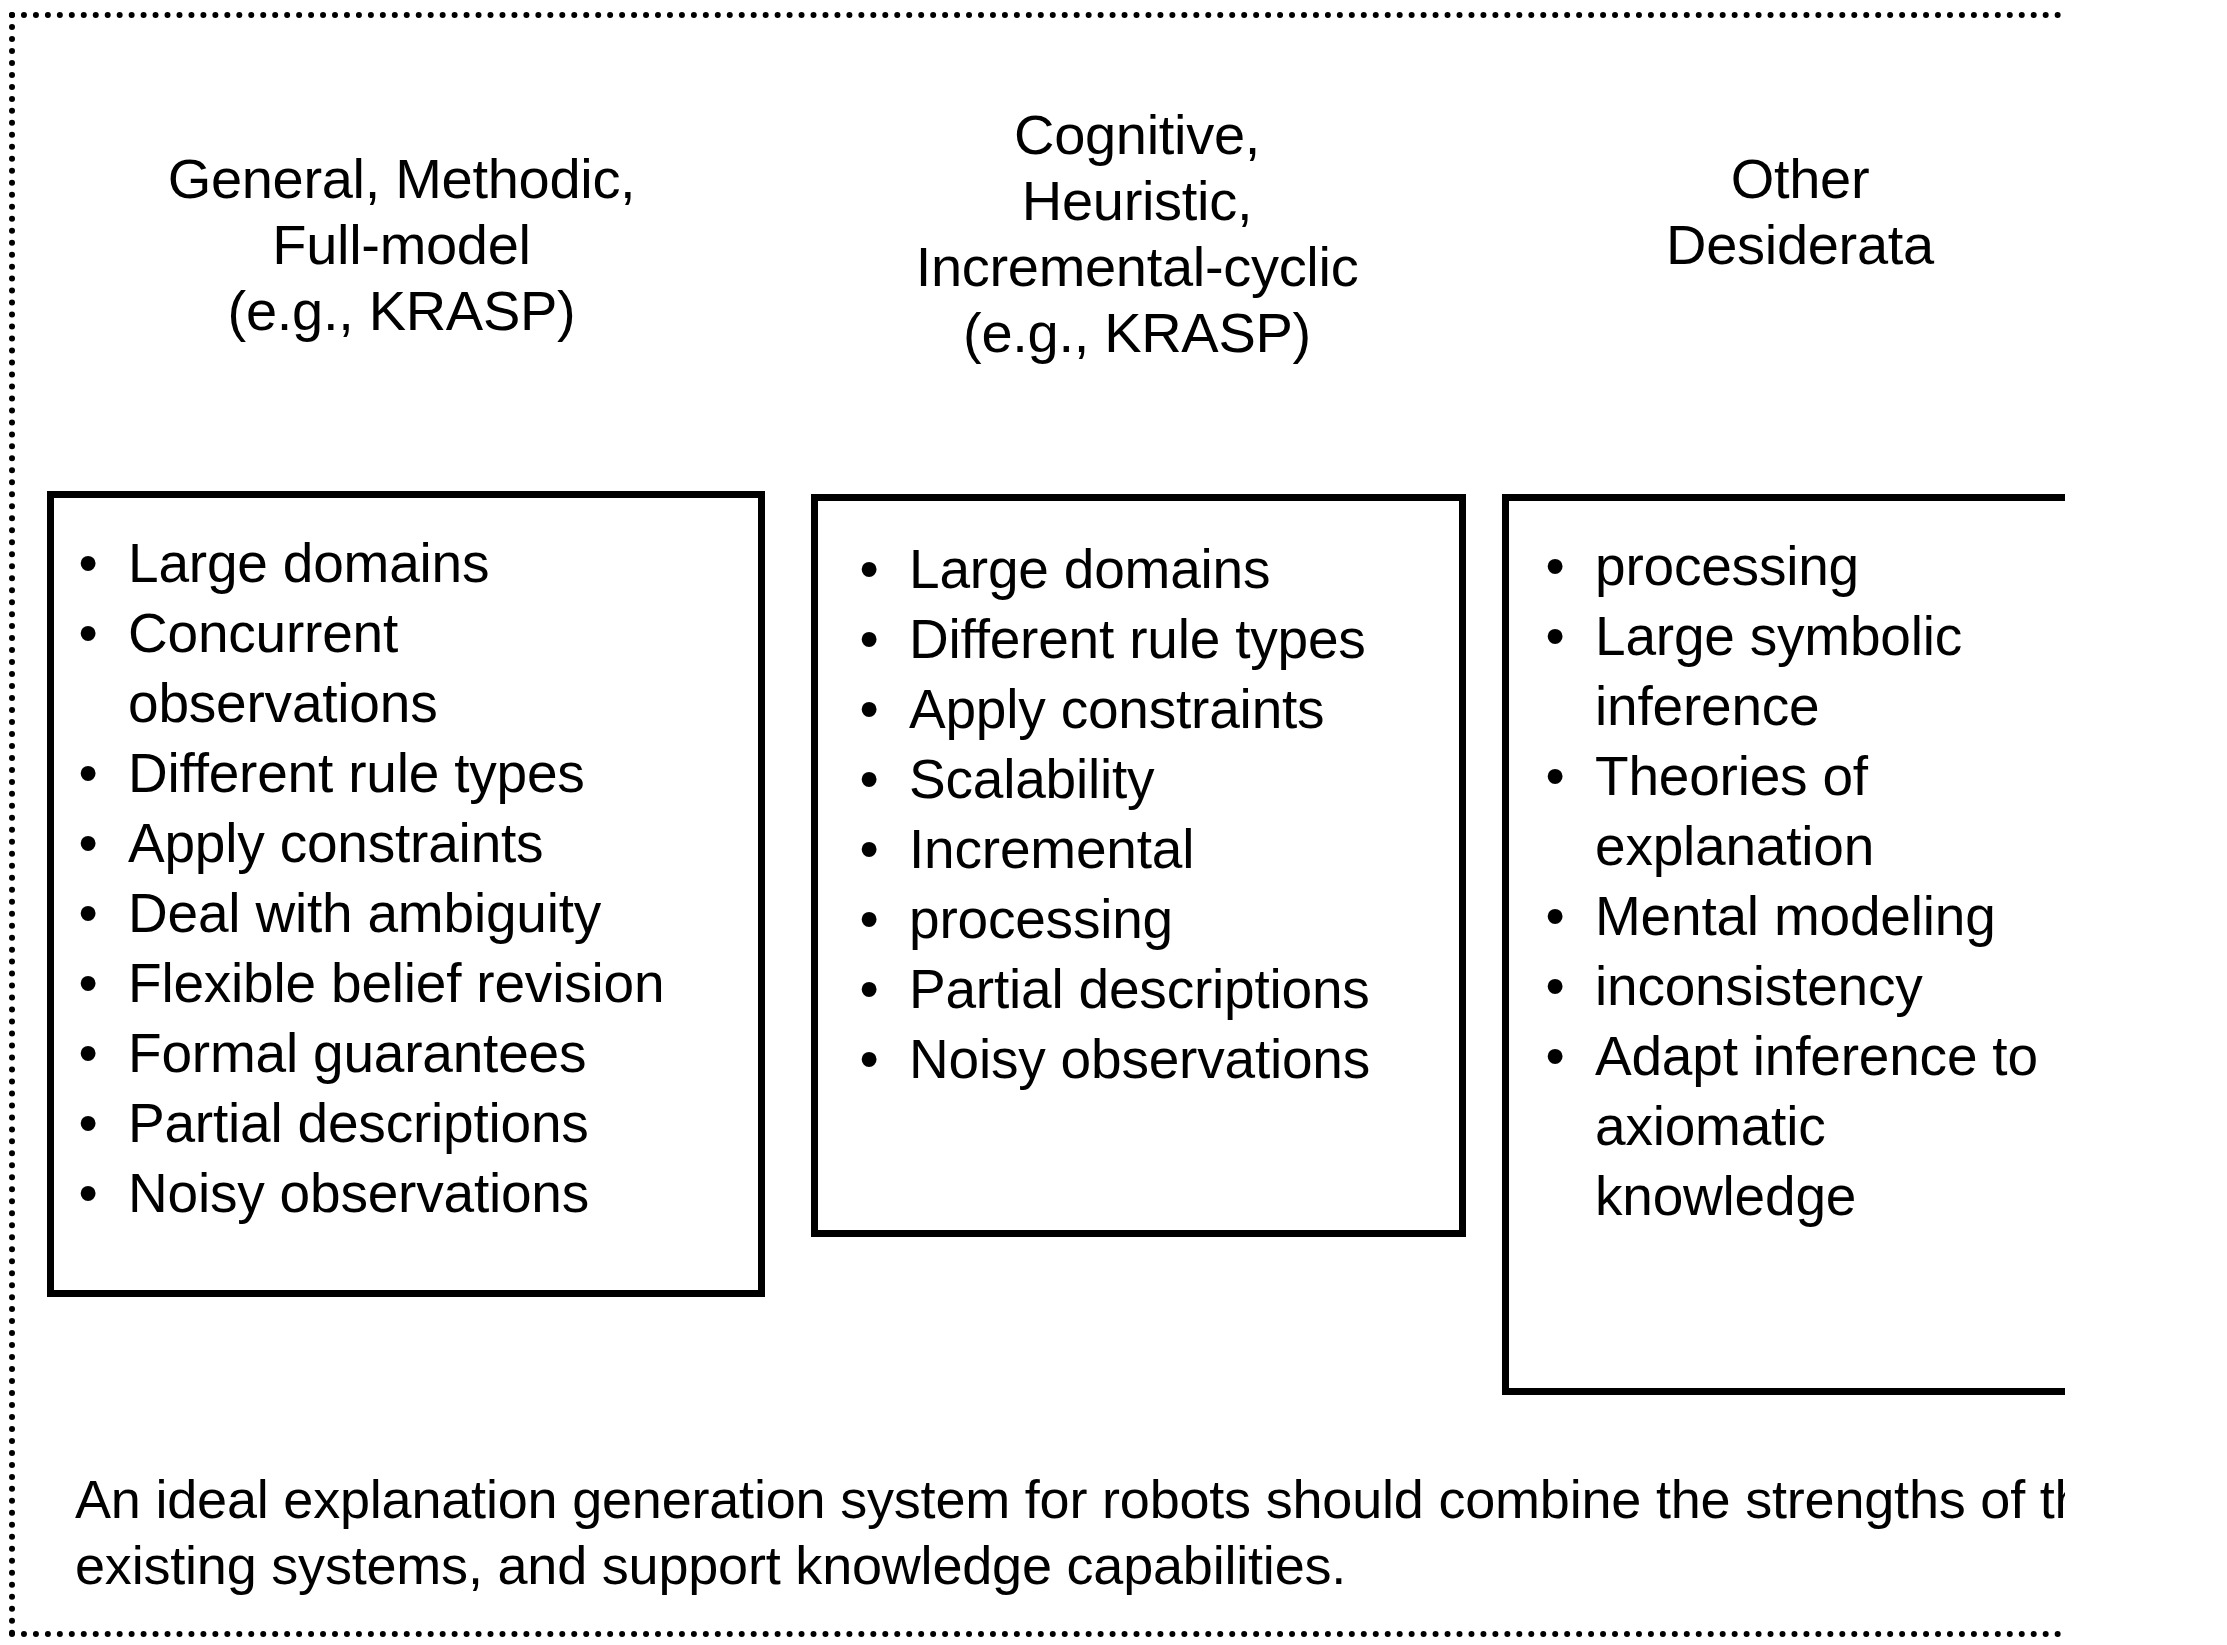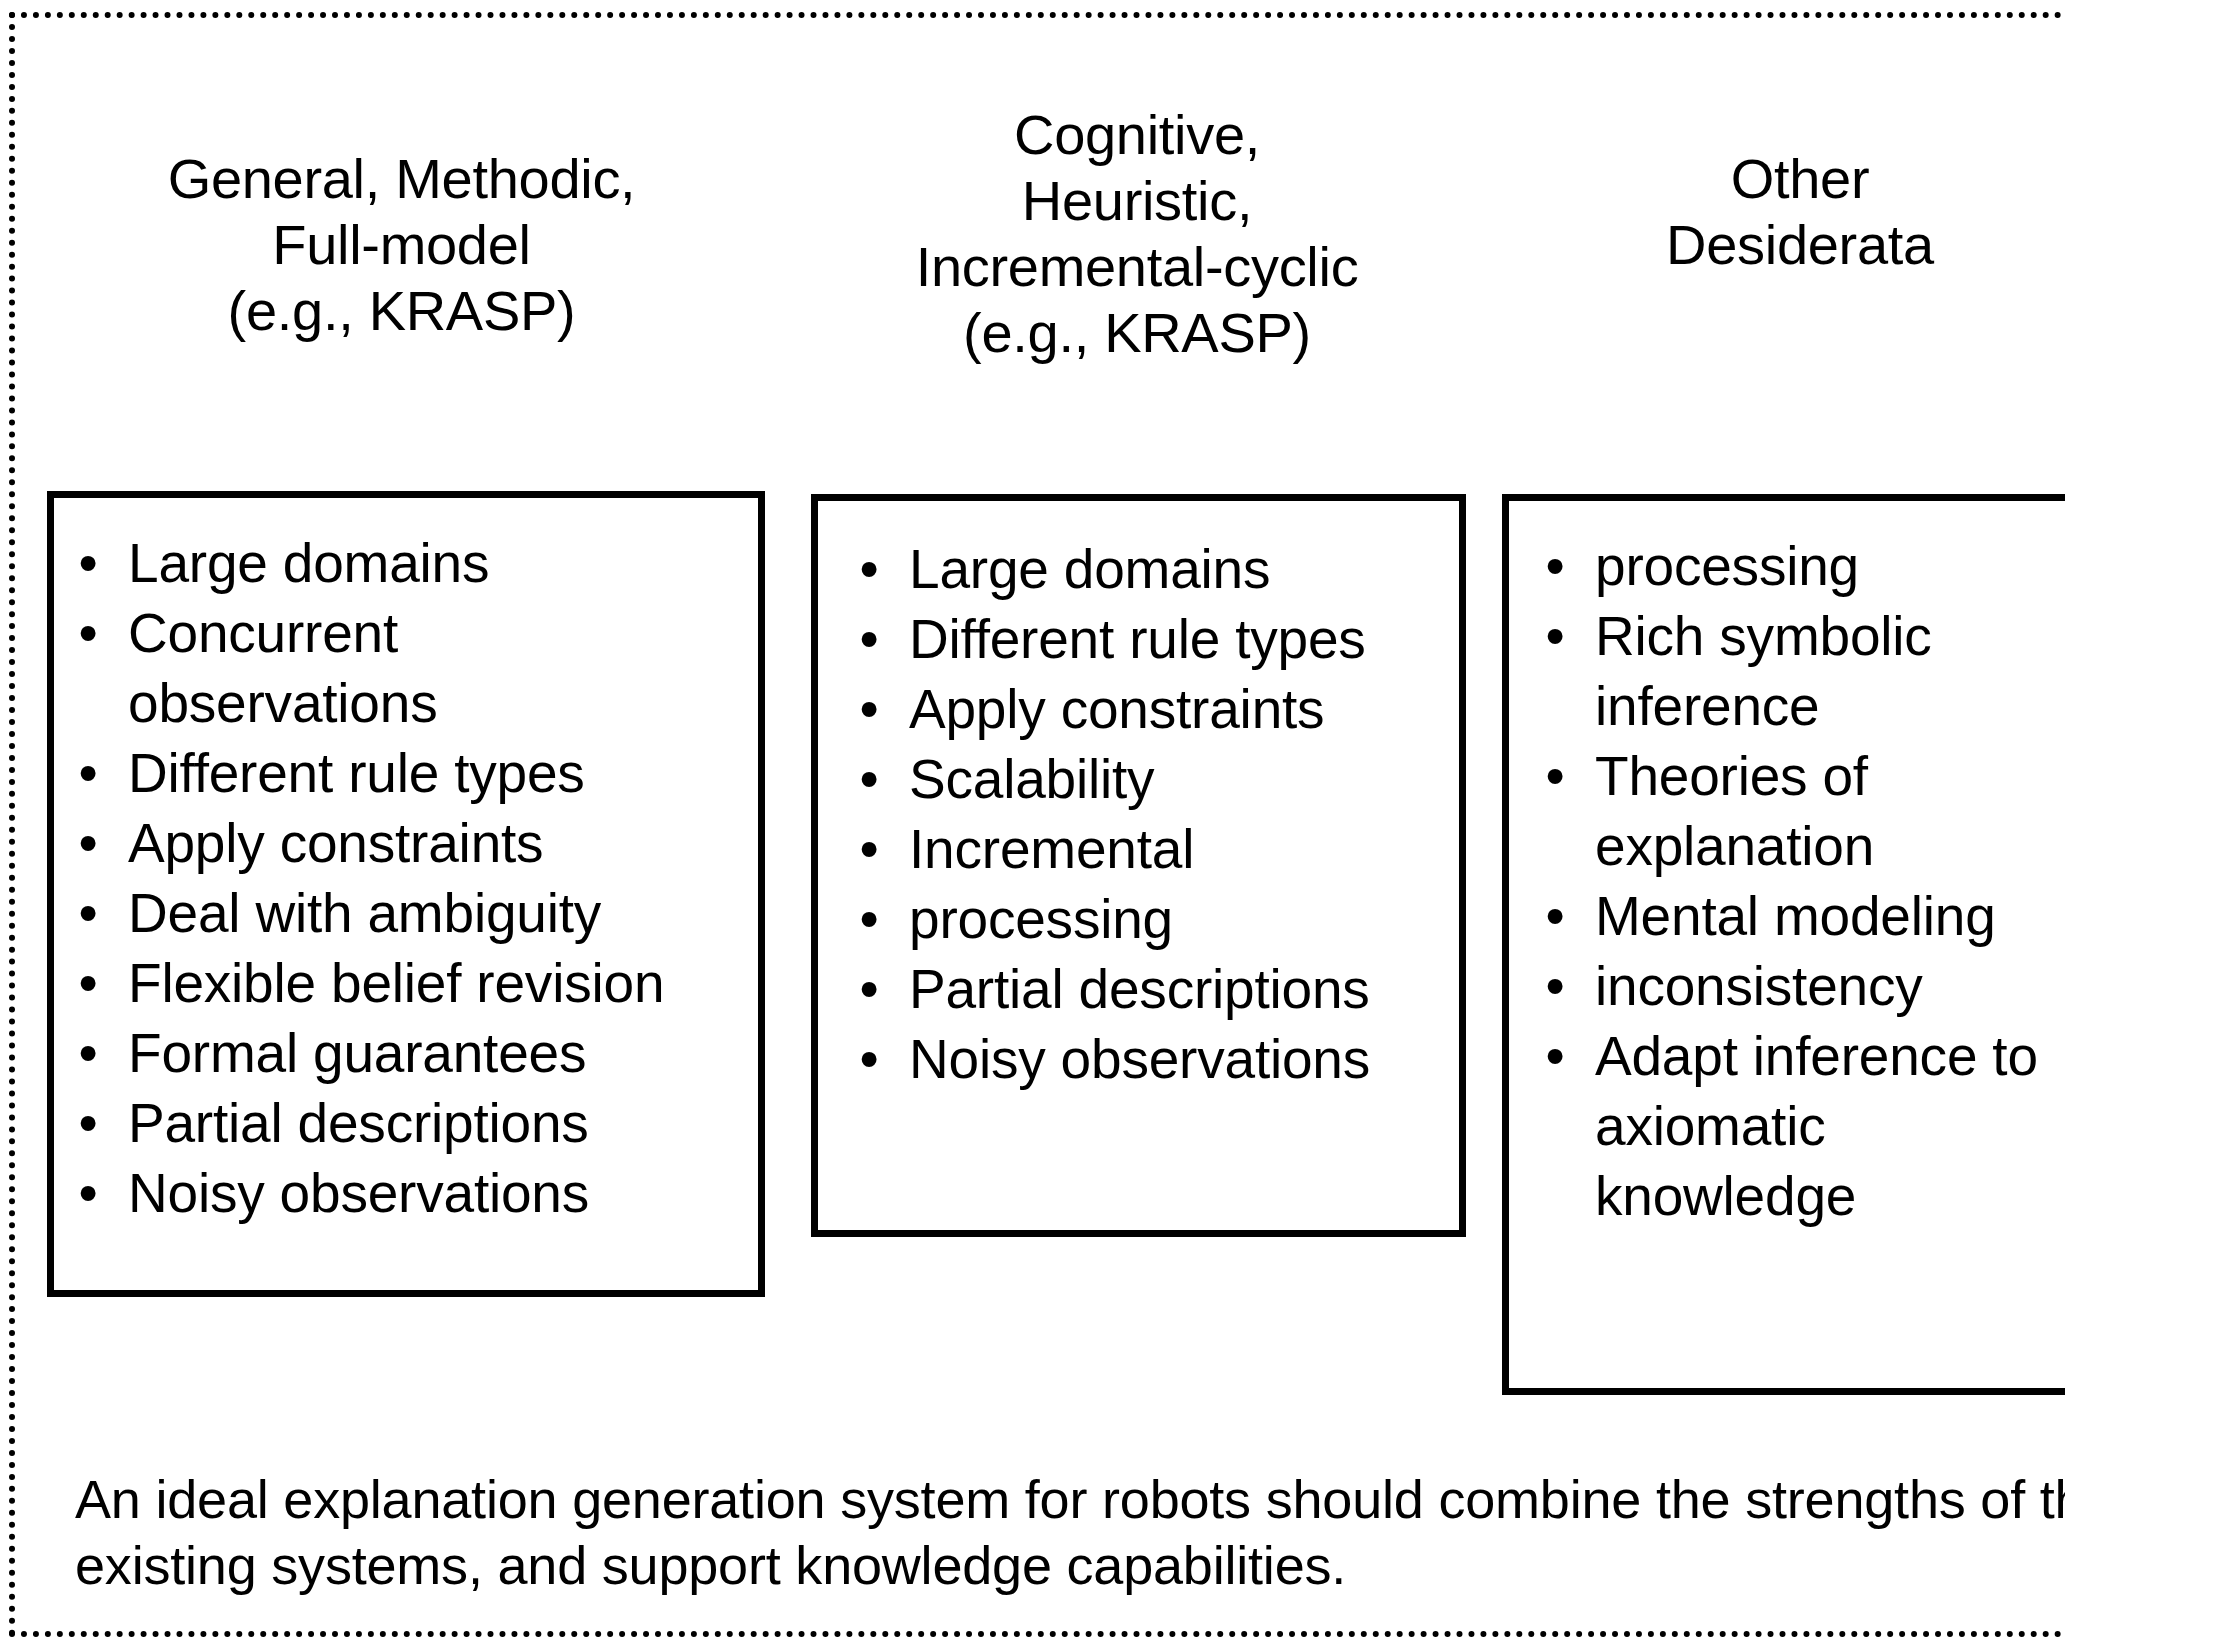--- a/index.html
+++ b/index.html
@@ -208,21 +208,21 @@
     <ul class="bullet-list">
       <li class="bullet-item">
         <span class="bullet-dot">•</span>
       </li>
       <li class="bullet-item no-marker">
 
         <span class="bullet-text">processing</span>
       </li>
       <li class="bullet-item">
         <span class="bullet-dot">•</span>
-        <span class="bullet-text">Rich symbolic</span>
+        <span class="bullet-text">Large symbolic</span>
       </li>
       <li class="bullet-item no-marker">
 
         <span class="bullet-text">inference</span>
       </li>
       <li class="bullet-item">
         <span class="bullet-dot">•</span>
         <span class="bullet-text">Theories of</span>
       </li>
       <li class="bullet-item no-marker">

